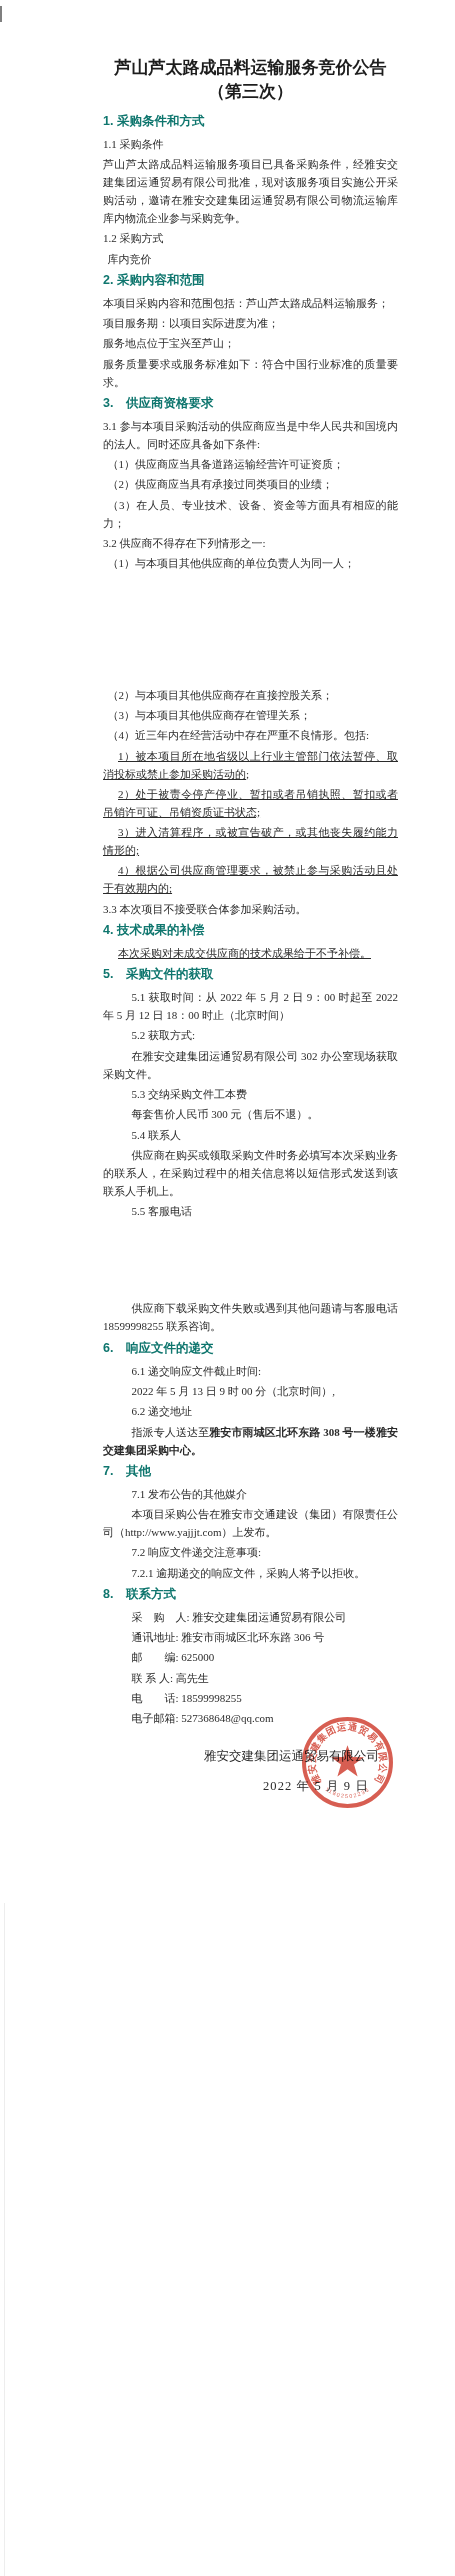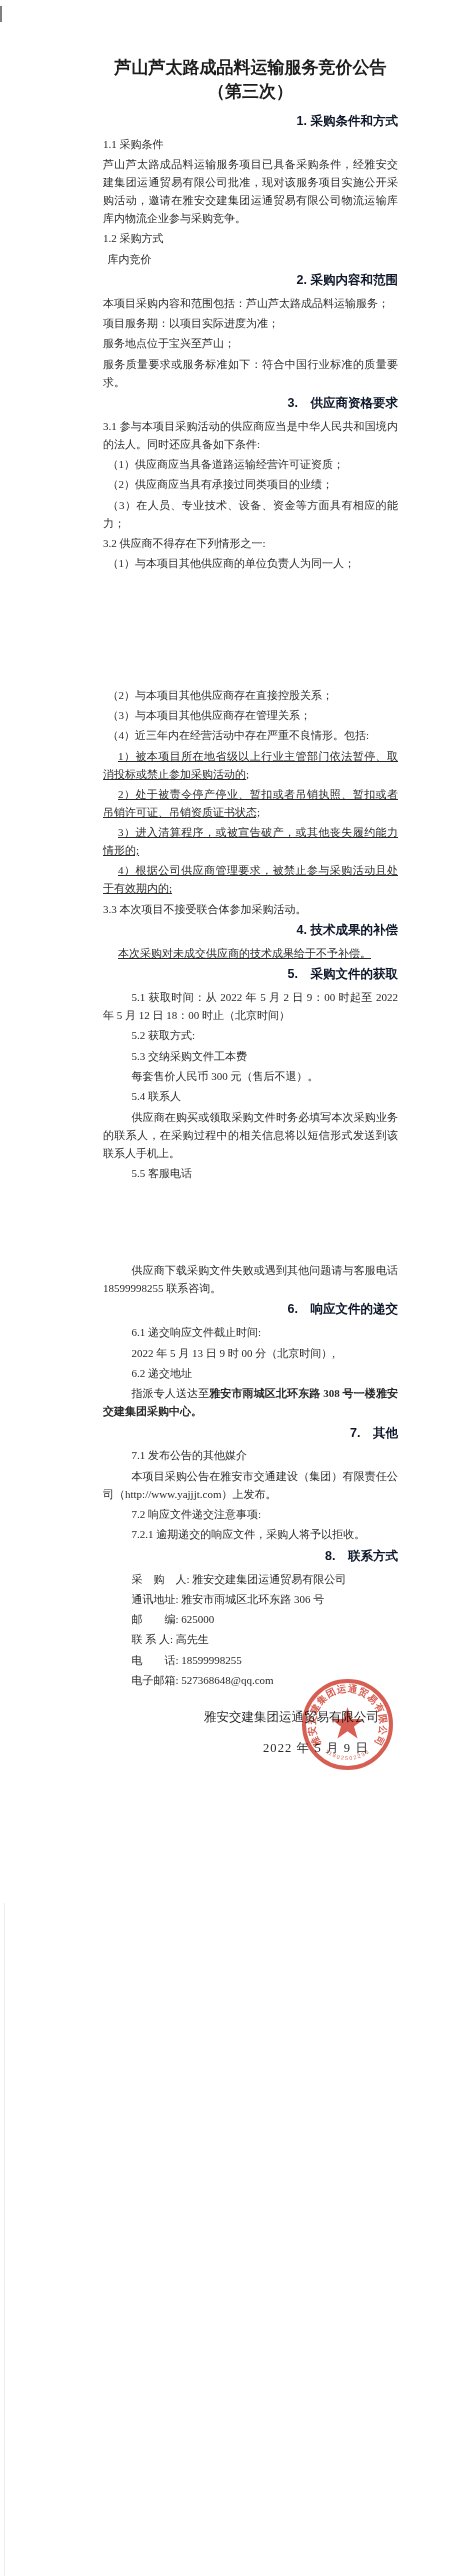--- a/index.html
+++ b/index.html
@@ -24,22 +24,22 @@
   .title{
     text-align:center;
     font-size:17px;font-weight:bold;line-height:24px;
     color:#1d1d1d;
     margin:0 0 6.8px 0;
     font-family:"Liberation Serif","DejaVu Serif",serif;
   }
   .h{
     font-family:"Liberation Sans","DejaVu Sans",sans-serif;
     font-size:12.5px;font-weight:bold;line-height:20.5px;
-    margin:1.1px 0 3.4px 0;color:#0f172a;
-    text-align:right;
+    margin:1.1px 0 3.4px 0;color:#0f766e;
+    text-align:left;
   }
   .p{
     font-size:11px;line-height:18px;
     margin:0 0 2.3px 0;
     text-align:justify;
     color:var(--ink);
   }
   .iS{text-indent:4.6px;}
   .i1{text-indent:15px;text-decoration:underline;}
   .i2{text-indent:28.5px;}
@@ -92,20 +92,21 @@
       <p class="p i1"><span>1）被本项目所在地省级以上行业主管部门依法暂停、取消投标或禁止参加采购活动的;</span></p>
       <p class="p i1"><span>2）处于被责令停产停业、暂扣或者吊销执照、暂扣或者吊销许可证、吊销资质证书状态;</span></p>
       <p class="p i1"><span>3）进入清算程序，或被宣告破产，或其他丧失履约能力情形的;</span></p>
       <p class="p i1"><span>4）根据公司供应商管理要求，被禁止参与采购活动且处于有效期内的;</span></p>
       <p class="p i0"><span>3.3 本次项目不接受联合体参加采购活动。</span></p>
       <h2 class="h"><span>4. 技术成果的补偿</span></h2>
       <p class="p i1"><span>本次采购对未成交供应商的技术成果给于不予补偿。</span></p>
       <h2 class="h"><span>5.　采购文件的获取</span></h2>
       <p class="p i2"><span>5.1 获取时间：从 </span><span class="u">2022</span><span> 年 </span><span class="u">5</span><span> 月 </span><span class="u">2</span><span> 日 9：00 时起至 </span><span class="u">2022</span><span> 年 </span><span class="u">5</span><span> 月 </span><span class="u">12</span><span> 日 18：00 时止（北京时间）</span></p>
       <p class="p i2"><span>5.2 获取方式:</span></p>
+      <p class="p i2"><span>在</span><span class="u">雅安交建集团运通贸易有限公司 302 办公室</span><span>现场获取采购文件。</span></p>
       <p class="p i2"><span>5.3 交纳采购文件工本费</span></p>
       <p class="p i2"><span>每套售价人民币 300 元（售后不退）。</span></p>
       <p class="p i2"><span>5.4 联系人</span></p>
       <p class="p i2"><span>供应商在购买或领取采购文件时务必填写本次采购业务的联系人，在采购过程中的相关信息将以短信形式发送到该联系人手机上。</span></p>
       <p class="p i2"><span>5.5 客服电话</span></p>
       <div class="gap" style="height: 77px;"></div>
       <p class="p i2"><span>供应商下载采购文件失败或遇到其他问题请与客服电话 </span><span class="u">18599998255</span><span> 联系咨询。</span></p>
       <h2 class="h"><span>6.　响应文件的递交</span></h2>
       <p class="p i2"><span>6.1 递交响应文件截止时间:</span></p>
       <p class="p i2"><span class="u">2022</span><span> 年 </span><span class="u">5</span><span> 月 </span><span class="u">13</span><span> 日 </span><span class="u">9</span><span> 时 </span><span class="u">00</span><span> 分（北京时间）,</span></p>

